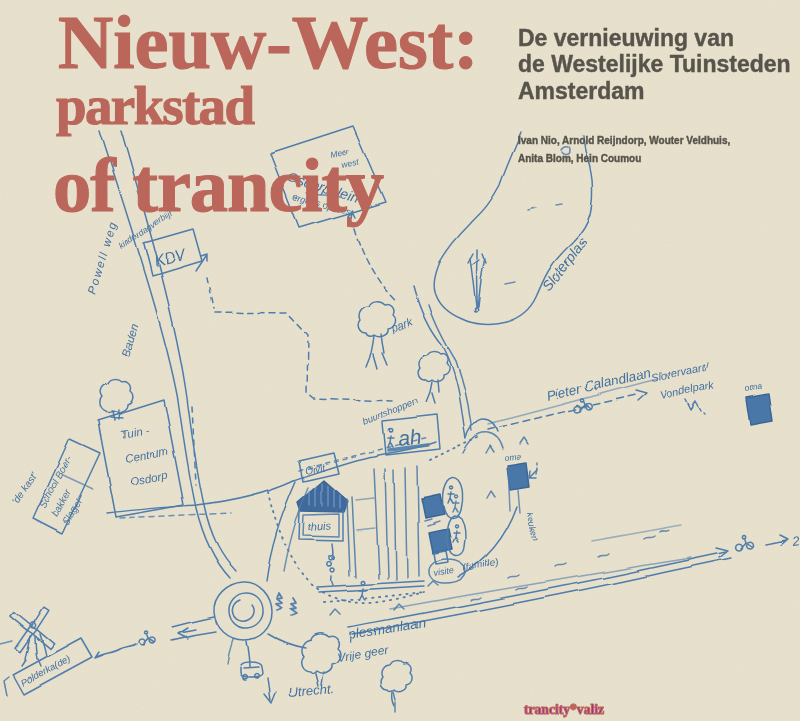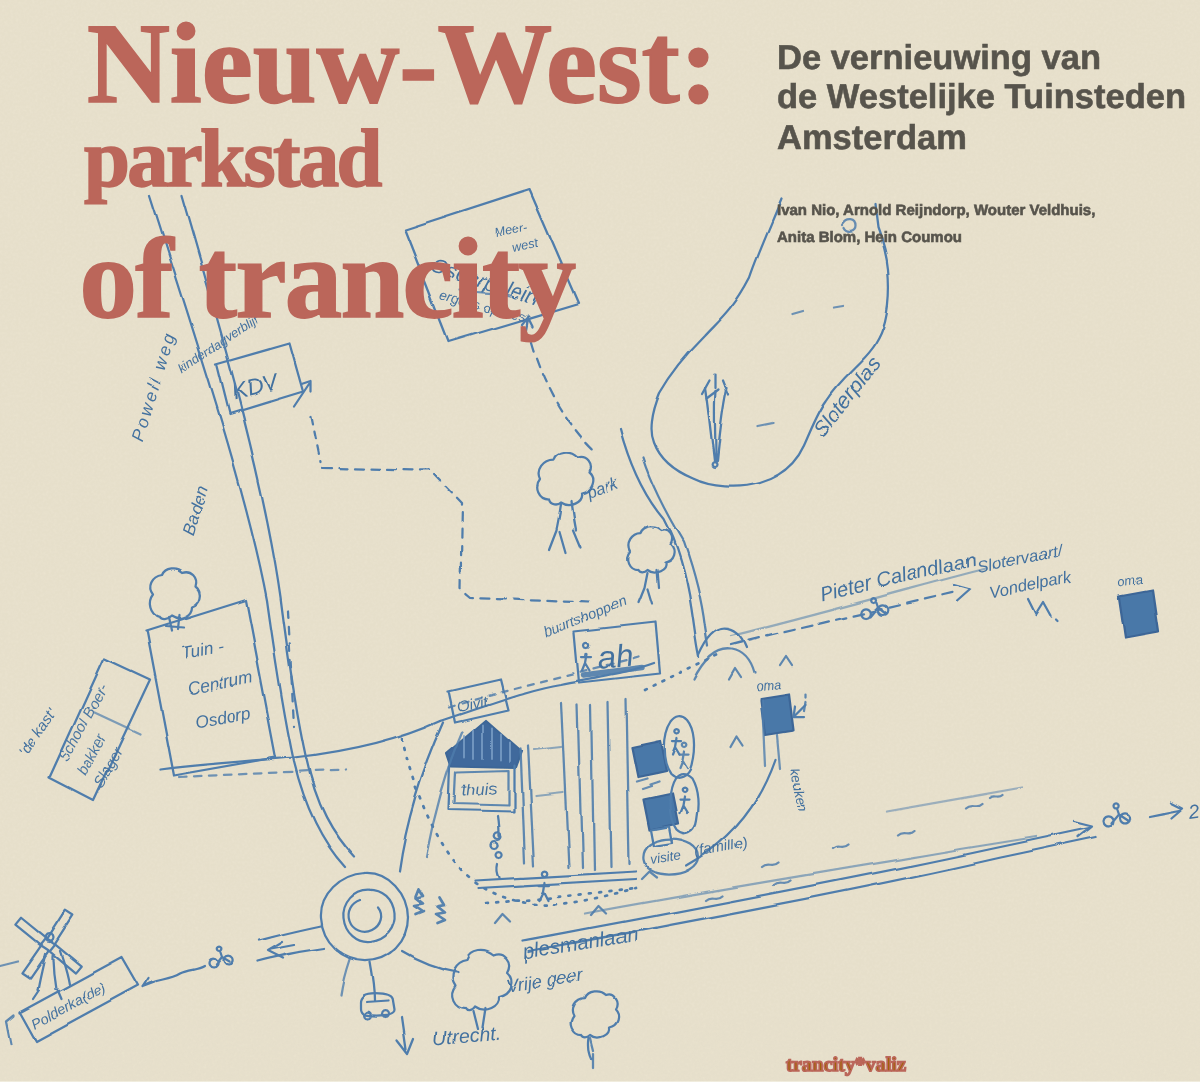--- a/index.html
+++ b/index.html
@@ -307,14 +307,14 @@
 <div class="t" id="t1" style="left:58px;top:-1px;font-size:76.5px;letter-spacing:0px">Nieuw-West:</div>
 
 <div class="t" id="t2" style="left:56px;top:74px;font-size:55px;letter-spacing:-1.7px">parkstad</div>
 
 <div class="t" id="t3" style="left:53px;top:142px;font-size:76.5px;letter-spacing:-1.1px">of trancity</div>
 
 <div class="s" id="sub" style="left:518px;top:25px;font-size:23px;line-height:26.3px">De vernieuwing van<br>de Westelijke Tuinsteden<br>Amsterdam</div>
 
 <div class="s" id="auth" style="left:518px;top:132px;font-size:10px;line-height:17.5px">Ivan Nio, Arnold Reijndorp, Wouter Veldhuis,<br>Anita Blom, Hein Coumou</div>
 
-<div class="t" id="imp" style="left:524px;top:702px;font-size:13.6px;font-weight:bold;color:#a16207">trancity*valiz</div>
+<div class="t" id="imp" style="left:524px;top:702px;font-size:13.6px;font-weight:bold;color:#a21caf">trancity*valiz</div>
 </div>
 
 </body></html>

